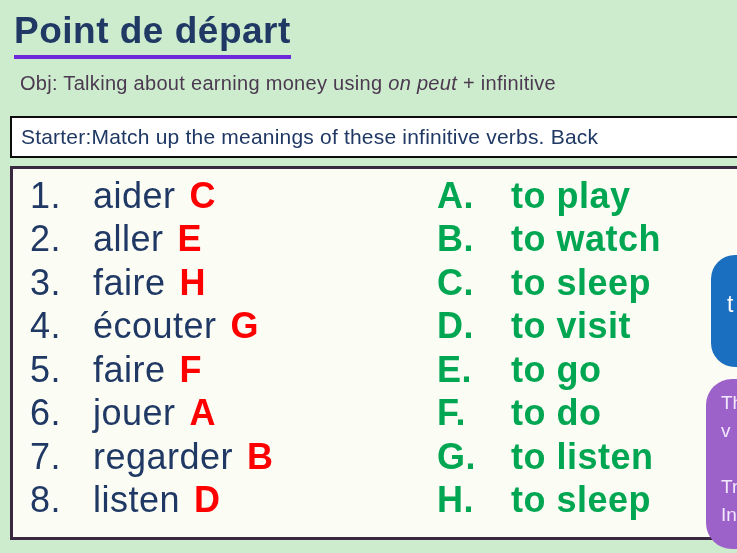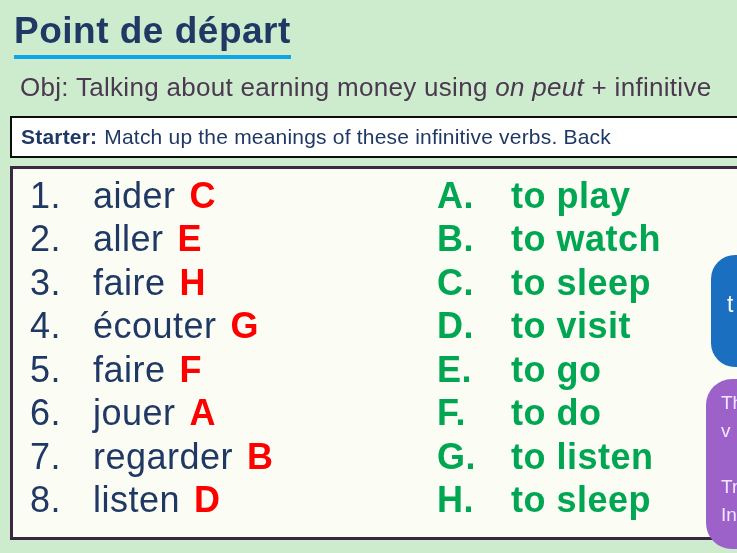--- a/index.html
+++ b/index.html
@@ -4,34 +4,34 @@
 <style>
   html,body{margin:0;padding:0;}
   body{
     width:737px;height:553px;position:relative;overflow:hidden;
     background:#cdeccd;
     font-family:"Liberation Sans","DejaVu Sans",sans-serif;
   }
   .title{
     position:absolute;left:14px;top:10px;
     font-size:37px;font-weight:bold;color:#1f3864;
-    display:inline-block;border-bottom:4px solid #0ea5e9;
+    display:inline-block;border-bottom:4px solid #6d28d9;
     padding-bottom:3px;letter-spacing:.5px;white-space:nowrap;
   }
   .obj{
     position:absolute;left:20px;top:72px;
-    font-size:26px;color:#4b3950;white-space:nowrap;letter-spacing:.3px;
+    font-size:20px;color:#4b3950;white-space:nowrap;letter-spacing:.3px;
   }
   .starter{
     position:absolute;left:10px;top:116px;width:890px;height:38px;
     background:#ffffff;border:2px solid #0d0d0d;
     display:flex;align-items:center;padding-left:9px;
     font-size:21px;color:#1f3864;white-space:nowrap;letter-spacing:.2px;
   }
-  .starter .lbl{font-weight:bold;margin-right:7px;}
+  .starter .lbl{font-weight:normal;}
   .mainbox{
     position:absolute;left:10px;top:166px;width:890px;height:368px;
     background:#fbfcf4;border:3px solid #3a2740;
   }
   .flist{position:absolute;left:17px;top:5px;color:#1f3864;}
   .elist{position:absolute;left:424px;top:5px;color:#00a651;font-weight:bold;}
   .mrow{display:flex;align-items:center;height:43.5px;font-size:36px;white-space:nowrap;letter-spacing:.5px;}
   .num{width:63px;flex:none;}
   .ans{margin-left:14px;font-weight:bold;color:#fe0000;}
   .letter{width:74px;flex:none;}

